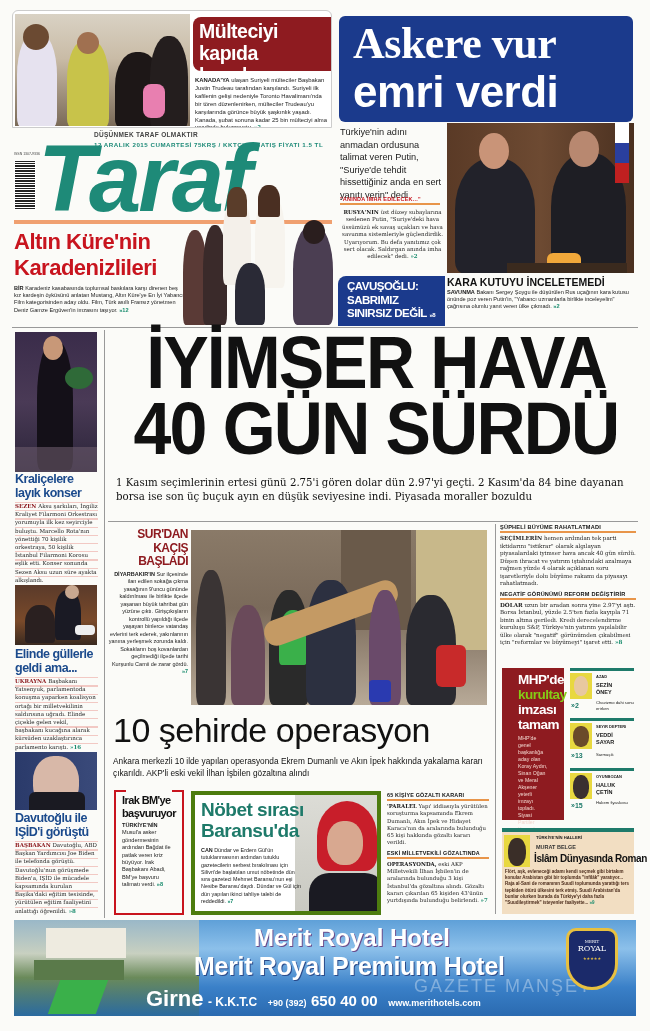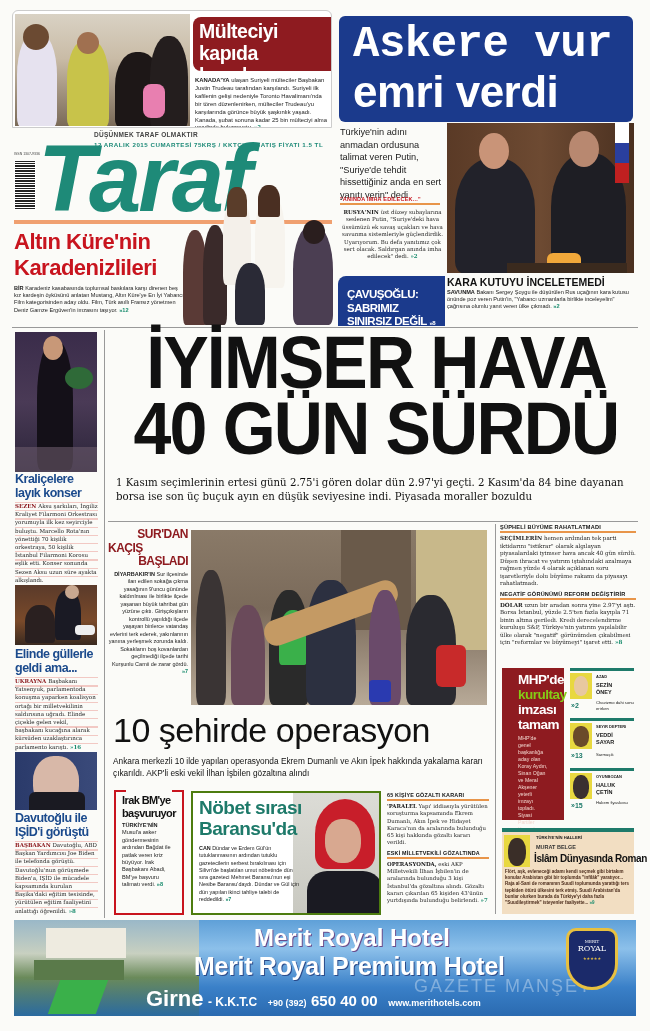--- a/index.html
+++ b/index.html
@@ -66,31 +66,31 @@
   <div class="p-fig" style="left:48px;top:10px;width:28px;height:90px;background:#f4f0ea"></div>
   <div class="p-fig" style="left:52px;top:2px;width:20px;height:30px;background:#5a3d2a"></div>
   <div class="p-fig" style="left:80px;top:8px;width:30px;height:95px;background:#f7f4ee"></div>
   <div class="p-fig" style="left:83px;top:0;width:22px;height:32px;background:#4a2f22"></div>
   <div class="p-fig" style="left:60px;top:78px;width:30px;height:62px;background:#2a2a36"></div>
   <div class="p-fig" style="left:118px;top:40px;width:40px;height:100px;background:#4b3e52"></div>
   <div class="p-fig" style="left:128px;top:35px;width:22px;height:24px;background:#2a1e1e;border-radius:50%"></div>
 </div>
 
 <div class="abs" style="left:339px;top:16px;width:294px;height:106px;background:#1b3a8c;border-radius:6px;padding:4px 0 0 14px">
-  <div style="font-family:Liberation Mono, monospace;font-weight:bold;color:#fff;font-size:44px;line-height:48px;letter-spacing:-0.5px">Askere vur</div>
+  <div style="font-family:Liberation Serif, serif;font-weight:bold;color:#fff;font-size:44px;line-height:48px;letter-spacing:-0.5px">Askere vur</div>
   <div style="font-family:'Liberation Sans',sans-serif;font-weight:bold;color:#fff;font-size:44px;line-height:48px;letter-spacing:-0.5px">emri verdi</div>
 </div>
 <div class="abs" style="left:340px;top:126px;width:105px;font-family:'Liberation Sans',sans-serif;font-size:9.2px;line-height:12.6px;color:#1a1a1a">Türkiye'nin adını anmadan ordusuna talimat veren Putin, "Suriye'de tehdit hissettiğiniz anda en sert yanıtı verin" dedi</div>
 <div class="abs sec-head" style="left:340px;top:196px;width:100px;color:#c8141e;font-size:5.5px;border-bottom-color:#e8954a">"ANINDA İMHA EDİLECEK..."</div>
 <div class="abs serifbody" style="left:340px;top:209px;width:105px;font-size:5.5px;line-height:7.4px;text-align:center">
   <span class="lead">RUSYA'NIN</span>
   <span>üst düzey subaylarına seslenen Putin, "Suriye'deki hava üssümüzü ek savaş uçakları ve hava savunma sistemleriyle güçlendirdik. Uyarıyorum. Bu defa yanıtımız çok sert olacak. Saldırgan anında imha edilecek" dedi.</span>
   <span class="ref">»2</span>
 </div>
-<div class="abs" style="left:338px;top:276px;width:107px;height:50px;background:#1b3a8c;border-radius:8px 0 0 0;padding:12px 0 0 9px">
+<div class="abs" style="left:338px;top:276px;width:107px;height:50px;background:#1b3a8c;border-radius:8px 0 0 0;padding:4px 0 0 9px">
   <div class="cond" style="color:#fff;font-size:11.5px;line-height:13.5px">ÇAVUŞOĞLU:</div>
   <div class="cond" style="color:#fff;font-size:11.5px;line-height:13.5px">SABRIMIZ</div>
   <div class="cond" style="color:#fff;font-size:11.5px;line-height:13.5px"><span>SINIRSIZ DEĞİL</span> <span style="font-size:6px">»8</span></div>
 </div>
 <div class="photo" style="left:447px;top:123px;width:187px;height:150px;background:linear-gradient(90deg,#5a3a26 0%,#6d4a32 50%,#4a3020 100%)">
   <div class="p-fig" style="left:8px;top:35px;width:80px;height:115px;background:#22222a"></div>
   <div class="p-fig" style="left:32px;top:10px;width:30px;height:36px;background:#c99478;border-radius:50%"></div>
   <div class="p-fig" style="left:104px;top:30px;width:75px;height:120px;background:#1e1e24"></div>
   <div class="p-fig" style="left:122px;top:8px;width:30px;height:36px;background:#b88870;border-radius:50%"></div>
   <div class="abs" style="left:100px;top:130px;width:34px;height:18px;background:#f1a83a;border-radius:6px"></div>
@@ -158,21 +158,21 @@
 <div class="abs" style="left:110px;top:330px;width:532px;text-align:center">
   <div style="font-family:'Liberation Sans',sans-serif;font-weight:bold;font-size:74px;line-height:66px;letter-spacing:-2px;color:#111;transform:scaleX(0.92);transform-origin:center">İYİMSER HAVA</div>
   <div style="font-family:'Liberation Sans',sans-serif;font-weight:bold;font-size:74px;line-height:66px;letter-spacing:-2px;color:#111;transform:scaleX(0.92);transform-origin:center">40 GÜN SÜRDÜ</div>
 </div>
 <div class="abs" style="left:116px;top:476px;width:526px;font-family:'DejaVu Serif',serif;font-size:10.2px;line-height:13.5px;color:#111">1 Kasım seçimlerinin ertesi günü 2.75'i gören dolar dün 2.97'yi geçti. 2 Kasım'da 84 bine dayanan borsa ise son üç buçuk ayın en düşük seviyesine indi. Piyasada moraller bozuldu</div>
 
 <div class="hline" style="left:108px;top:521px;width:530px"></div>
 
 <div class="abs" style="left:108px;top:528px;width:80px">
   <div class="cond" style="color:#8e1b20;font-size:12px;line-height:13.5px;text-align:right">SUR'DAN</div>
-  <div class="cond" style="color:#8e1b20;font-size:12px;line-height:13.5px;text-align:left">KAÇIŞ</div>
+  <div class="cond" style="color:#8e1b20;font-size:12px;line-height:13.5px;text-align:right">KAÇIŞ</div>
   <div class="cond" style="color:#8e1b20;font-size:12px;line-height:13.5px;text-align:right">BAŞLADI</div>
   <div class="bodytxt" style="font-size:5.5px;line-height:7.5px;text-align:right;margin-top:2px">
     <span class="lead">DİYARBAKIR'IN</span>
     <span>Sur ilçesinde ilan edilen sokağa çıkma yasağının 9'uncu gününde kaldırılması ile birlikte ilçede yaşanan büyük tahribat gün yüzüne çıktı. Girişçıkışların kontrollü yapıldığı ilçede yaşayan binlerce vatandaş evlerini terk ederek, yakınlarının yanına yerleşmek zorunda kaldı. Sokakların boş kovanlardan geçilmediği ilçede tarihi Kurşunlu Camii de zarar gördü.</span>
     <span class="ref">»7</span>
   </div>
 </div>
 <div class="photo" style="left:191px;top:530px;width:296px;height:175px;background:linear-gradient(180deg,#8a7a68 0%,#7a6a5a 45%,#b8aa98 100%)">
   <div class="abs" style="left:150px;top:0;width:70px;height:100px;background:#6a5a4a"></div>
   <div class="abs" style="left:225px;top:0;width:71px;height:120px;background:#c8b88a"></div>
@@ -197,21 +197,21 @@
   <div class="abs" style="left:-2px;bottom:0;width:70px;height:2px;background:#c8141e"></div>
   <div class="cond" style="font-size:11px;line-height:12.5px;color:#111;letter-spacing:-0.6px">Irak BM'ye</div>
   <div class="cond" style="font-size:11px;line-height:12.5px;color:#111;letter-spacing:-0.6px">başvuruyor</div>
   <div class="bodytxt" style="font-size:5.6px;line-height:7.4px;margin-top:3px">
     <span class="lead">TÜRKİYE'NİN</span>
     <span>Musul'a asker göndermesinin ardından Bağdat ile patlak veren kriz büyüyor. Irak Başbakanı Abadi, BM'ye başvuru talimatı verdi.</span>
     <span class="ref">»8</span>
   </div>
 </div>
 
-<div class="abs" style="left:191px;top:791px;width:190px;height:124px;border:2px solid #4d7c0f;background:#fff;overflow:hidden">
+<div class="abs" style="left:191px;top:791px;width:190px;height:124px;border:4px solid #4d7c0f;background:#fff;overflow:hidden">
   <div class="photo" style="left:100px;top:0;width:90px;height:124px;background:linear-gradient(180deg,#dcdcd6 0%,#c8c8c0 100%)">
     <div class="p-fig" style="left:22px;top:6px;width:60px;height:70px;background:#c81e2a;border-radius:50% 50% 20% 20%"></div>
     <div class="p-fig" style="left:32px;top:26px;width:36px;height:44px;background:#d8a890;border-radius:45%"></div>
     <div class="p-fig" style="left:14px;top:78px;width:76px;height:46px;background:#1a1a22;border-radius:20px 20px 0 0"></div>
   </div>
   <div class="abs cond" style="left:6px;top:4px;color:#1e7a6a;font-size:19px;line-height:21px">Nöbet sırası</div>
   <div class="abs cond" style="left:6px;top:25px;color:#1e7a6a;font-size:19px;line-height:21px">Baransu'da</div>
   <div class="abs bodytxt" style="left:6px;top:52px;width:102px;font-size:5.4px;line-height:7.3px">
     <span class="lead">CAN</span>
     <span>Dündar ve Erdem Gül'ün tutuklanmasının ardından tutuklu gazetecilerin serbest bırakılması için Silivri'de başlatılan umut nöbetinde dün sıra gazeteci Mehmet Baransu'nun eşi Nesibe Baransu'daydı. Dündar ve Gül için dün yapılan ikinci tahliye talebi de reddedildi.</span>

